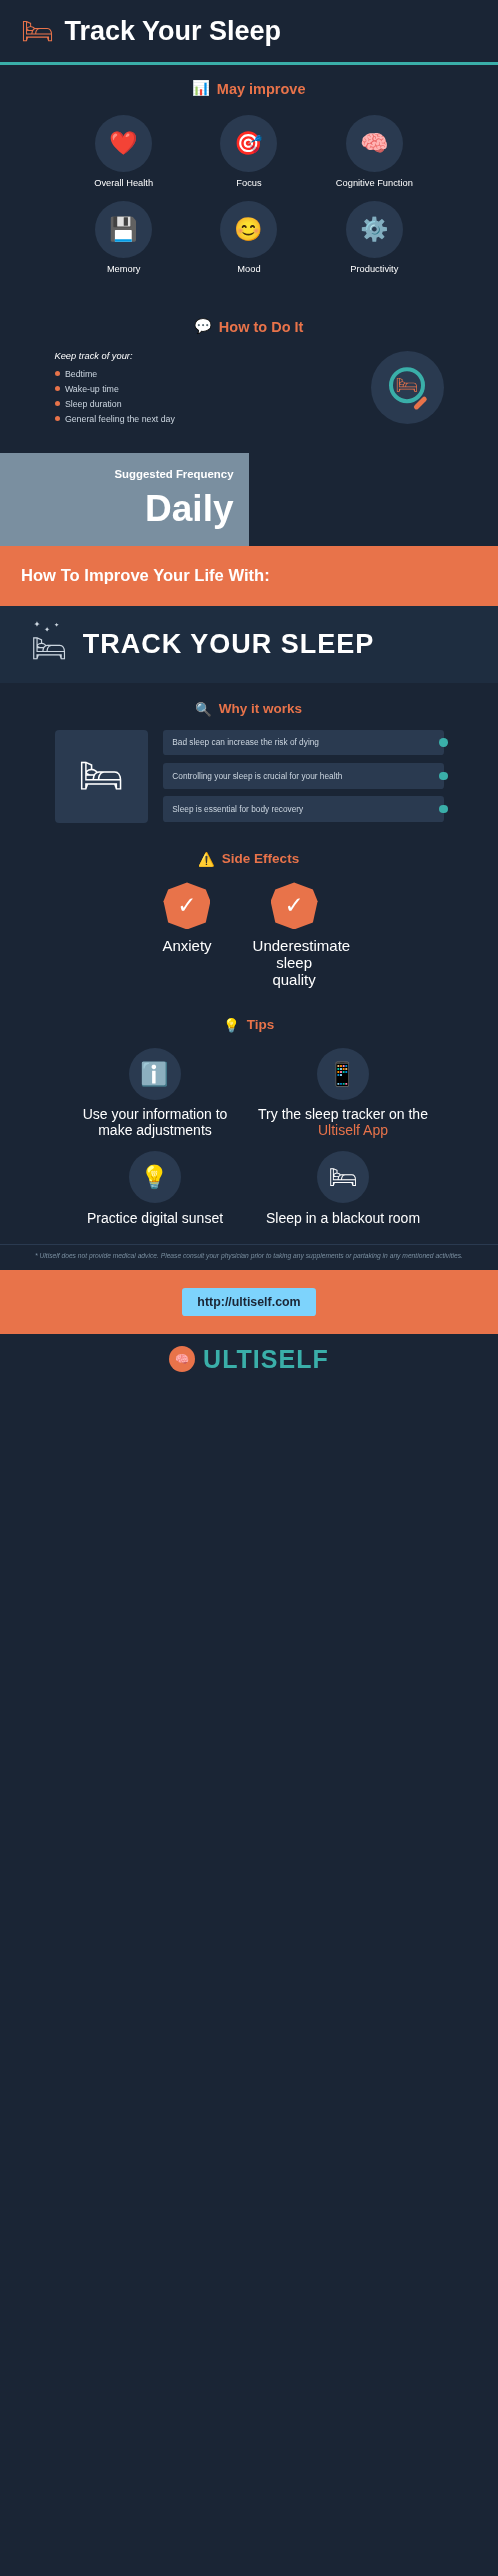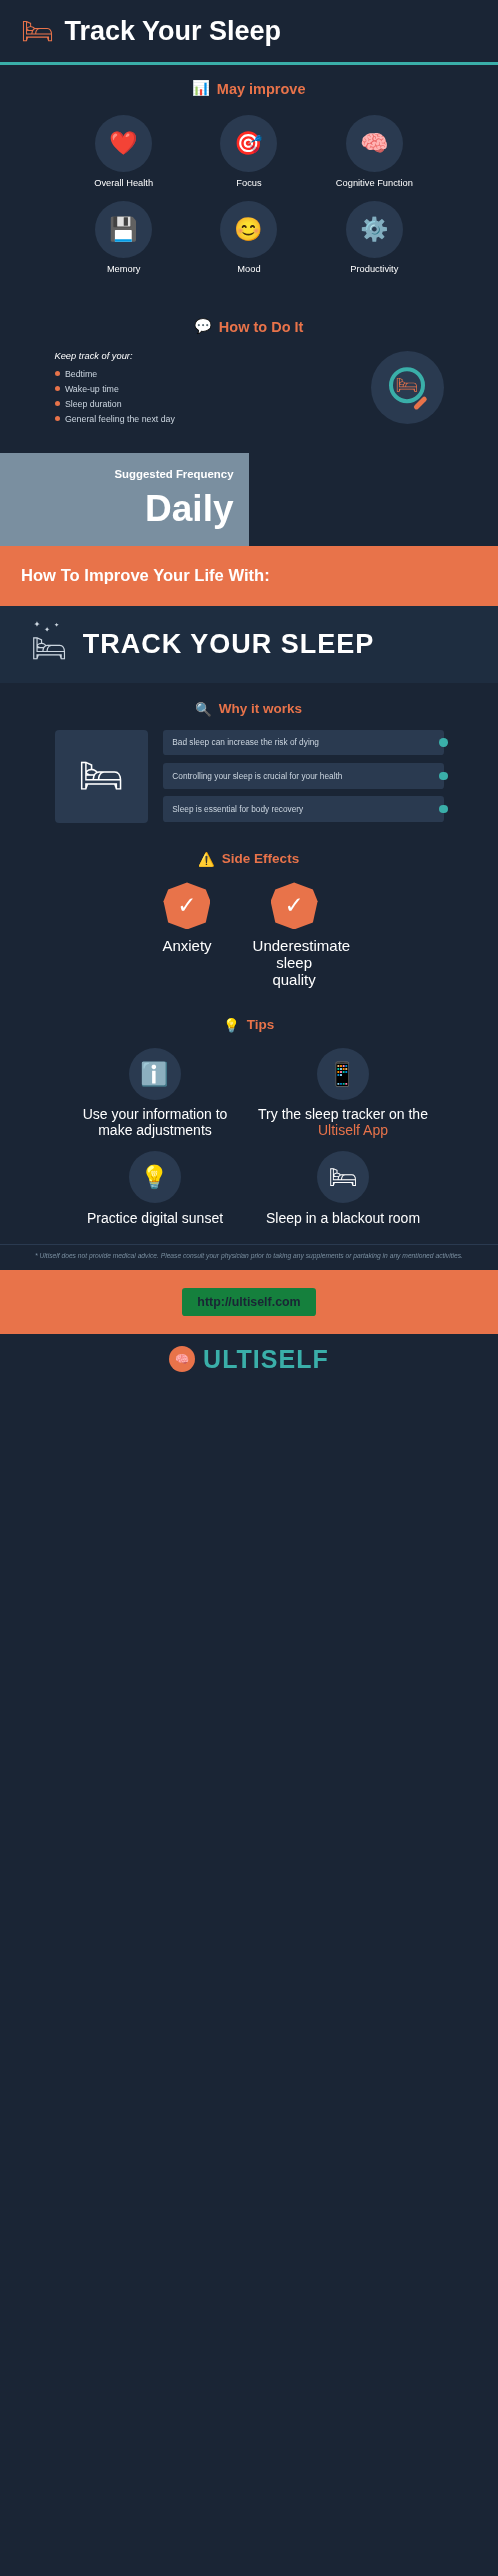--- a/index.html
+++ b/index.html
@@ -370,21 +370,21 @@
       text-align: center;
     }
     .footer-cta-text {
       font-size: 13.5px;
       color: white;
       font-weight: bold;
       line-height: 1.4;
       margin-bottom: 10.4px;
     }
     .footer-url-box {
-      background: #15803d;
+      background: #7dd3fc;
       border-radius: 3.1px;
       padding: 7.3px 15.5px;
       display: inline-block;
     }
     .footer-url {
       font-size: 12.4px;
       color: #1a2535;
       font-weight: bold;
     }
 

